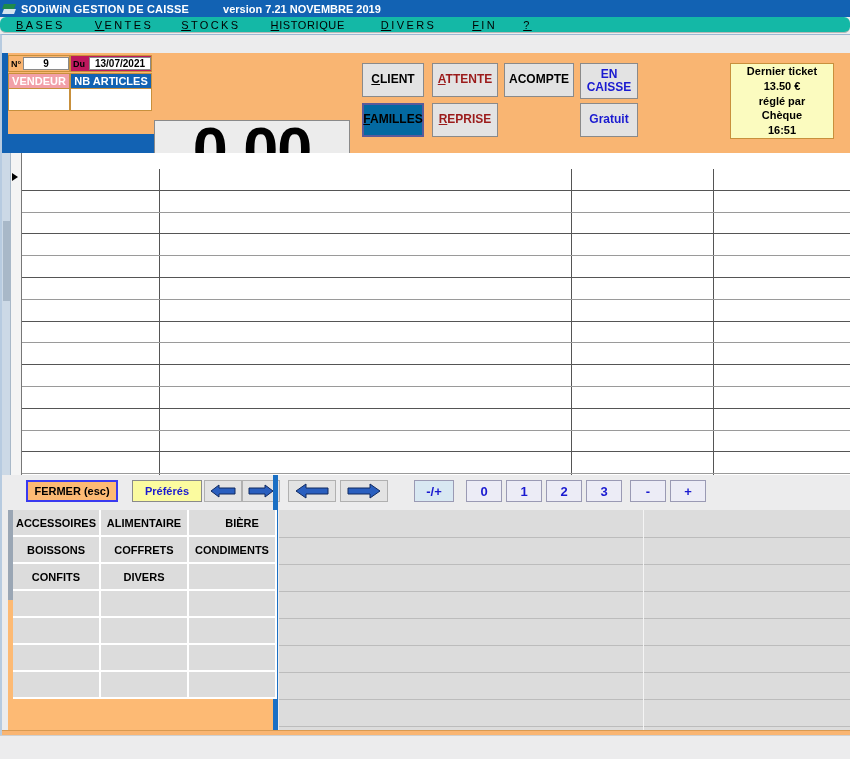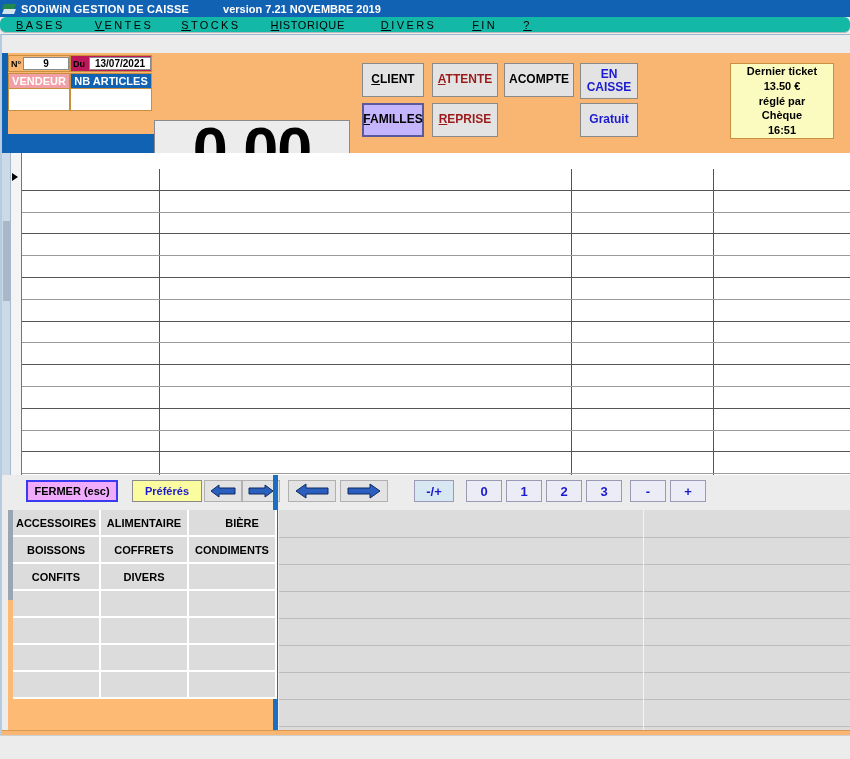--- a/index.html
+++ b/index.html
@@ -145,21 +145,21 @@
   }
 
   
   .abtn {
     position: absolute; background: #e3e3e3; border: 1px solid #8a8a8a;
     display: flex; align-items: center; justify-content: center;
     text-align: center; line-height: 1.1;
     font-size: 12px; font-weight: bold; color: #000;
     cursor: default;
   }
-  .abtn.sel { background: #c4b5fd; border: 2px solid #5a5a9a; }
+  .abtn.sel { background: #0369a1; border: 2px solid #5a5a9a; }
   .abtn .und { text-decoration: underline; }
   .abtn.red { color: #9b1b1b; }
   .abtn.blue { color: #1a1ad0; }
 
   .b-client   { left: 360px; top: 10px;  width: 62px; height: 34px; }
   .b-attente  { left: 430px; top: 10px;  width: 66px; height: 34px; }
   .b-acompte  { left: 502px; top: 10px;  width: 70px; height: 34px; }
   .b-encompte { left: 578px; top: 10px;  width: 58px; height: 36px; }
   .b-familles { left: 360px; top: 50px;  width: 62px; height: 34px; }
   .b-reprise  { left: 430px; top: 50px;  width: 66px; height: 34px; }
@@ -217,21 +217,21 @@
   
   .strip {
     position: absolute; left: 0; top: 440px; width: 848px; height: 32px;
     background: #ececed;
   }
   .sbtn {
     position: absolute; background: #e3e3e3; border: 1px solid #8a8a8a;
     display: flex; align-items: center; justify-content: center;
     font-size: 11px; font-weight: bold; cursor: default;
   }
-  .s-fermer { left: 24px; top: 5px; width: 92px; height: 22px; background:#f0abfc; border:2px solid #3a3af0; color:#000; }
+  .s-fermer { left: 24px; top: 5px; width: 92px; height: 22px; background:#fdba74; border:2px solid #3a3af0; color:#000; }
   .s-pref   { left: 130px; top: 5px; width: 70px; height: 22px; background:#fbfb9f; border:1px solid #8a8a8a; color:#1a1ad0; }
   .s-arrow  { background:#e3e3e3; border:1px solid #b0b0b0; }
   .s-a1 { left: 202px; top: 5px; width: 38px; height: 22px; }
   .s-a2 { left: 240px; top: 5px; width: 38px; height: 22px; }
   .s-a3 { left: 286px; top: 5px; width: 48px; height: 22px; }
   .s-a4 { left: 338px; top: 5px; width: 48px; height: 22px; }
 
   .arrowsvg { display:block; }
 
   .numbtn {

